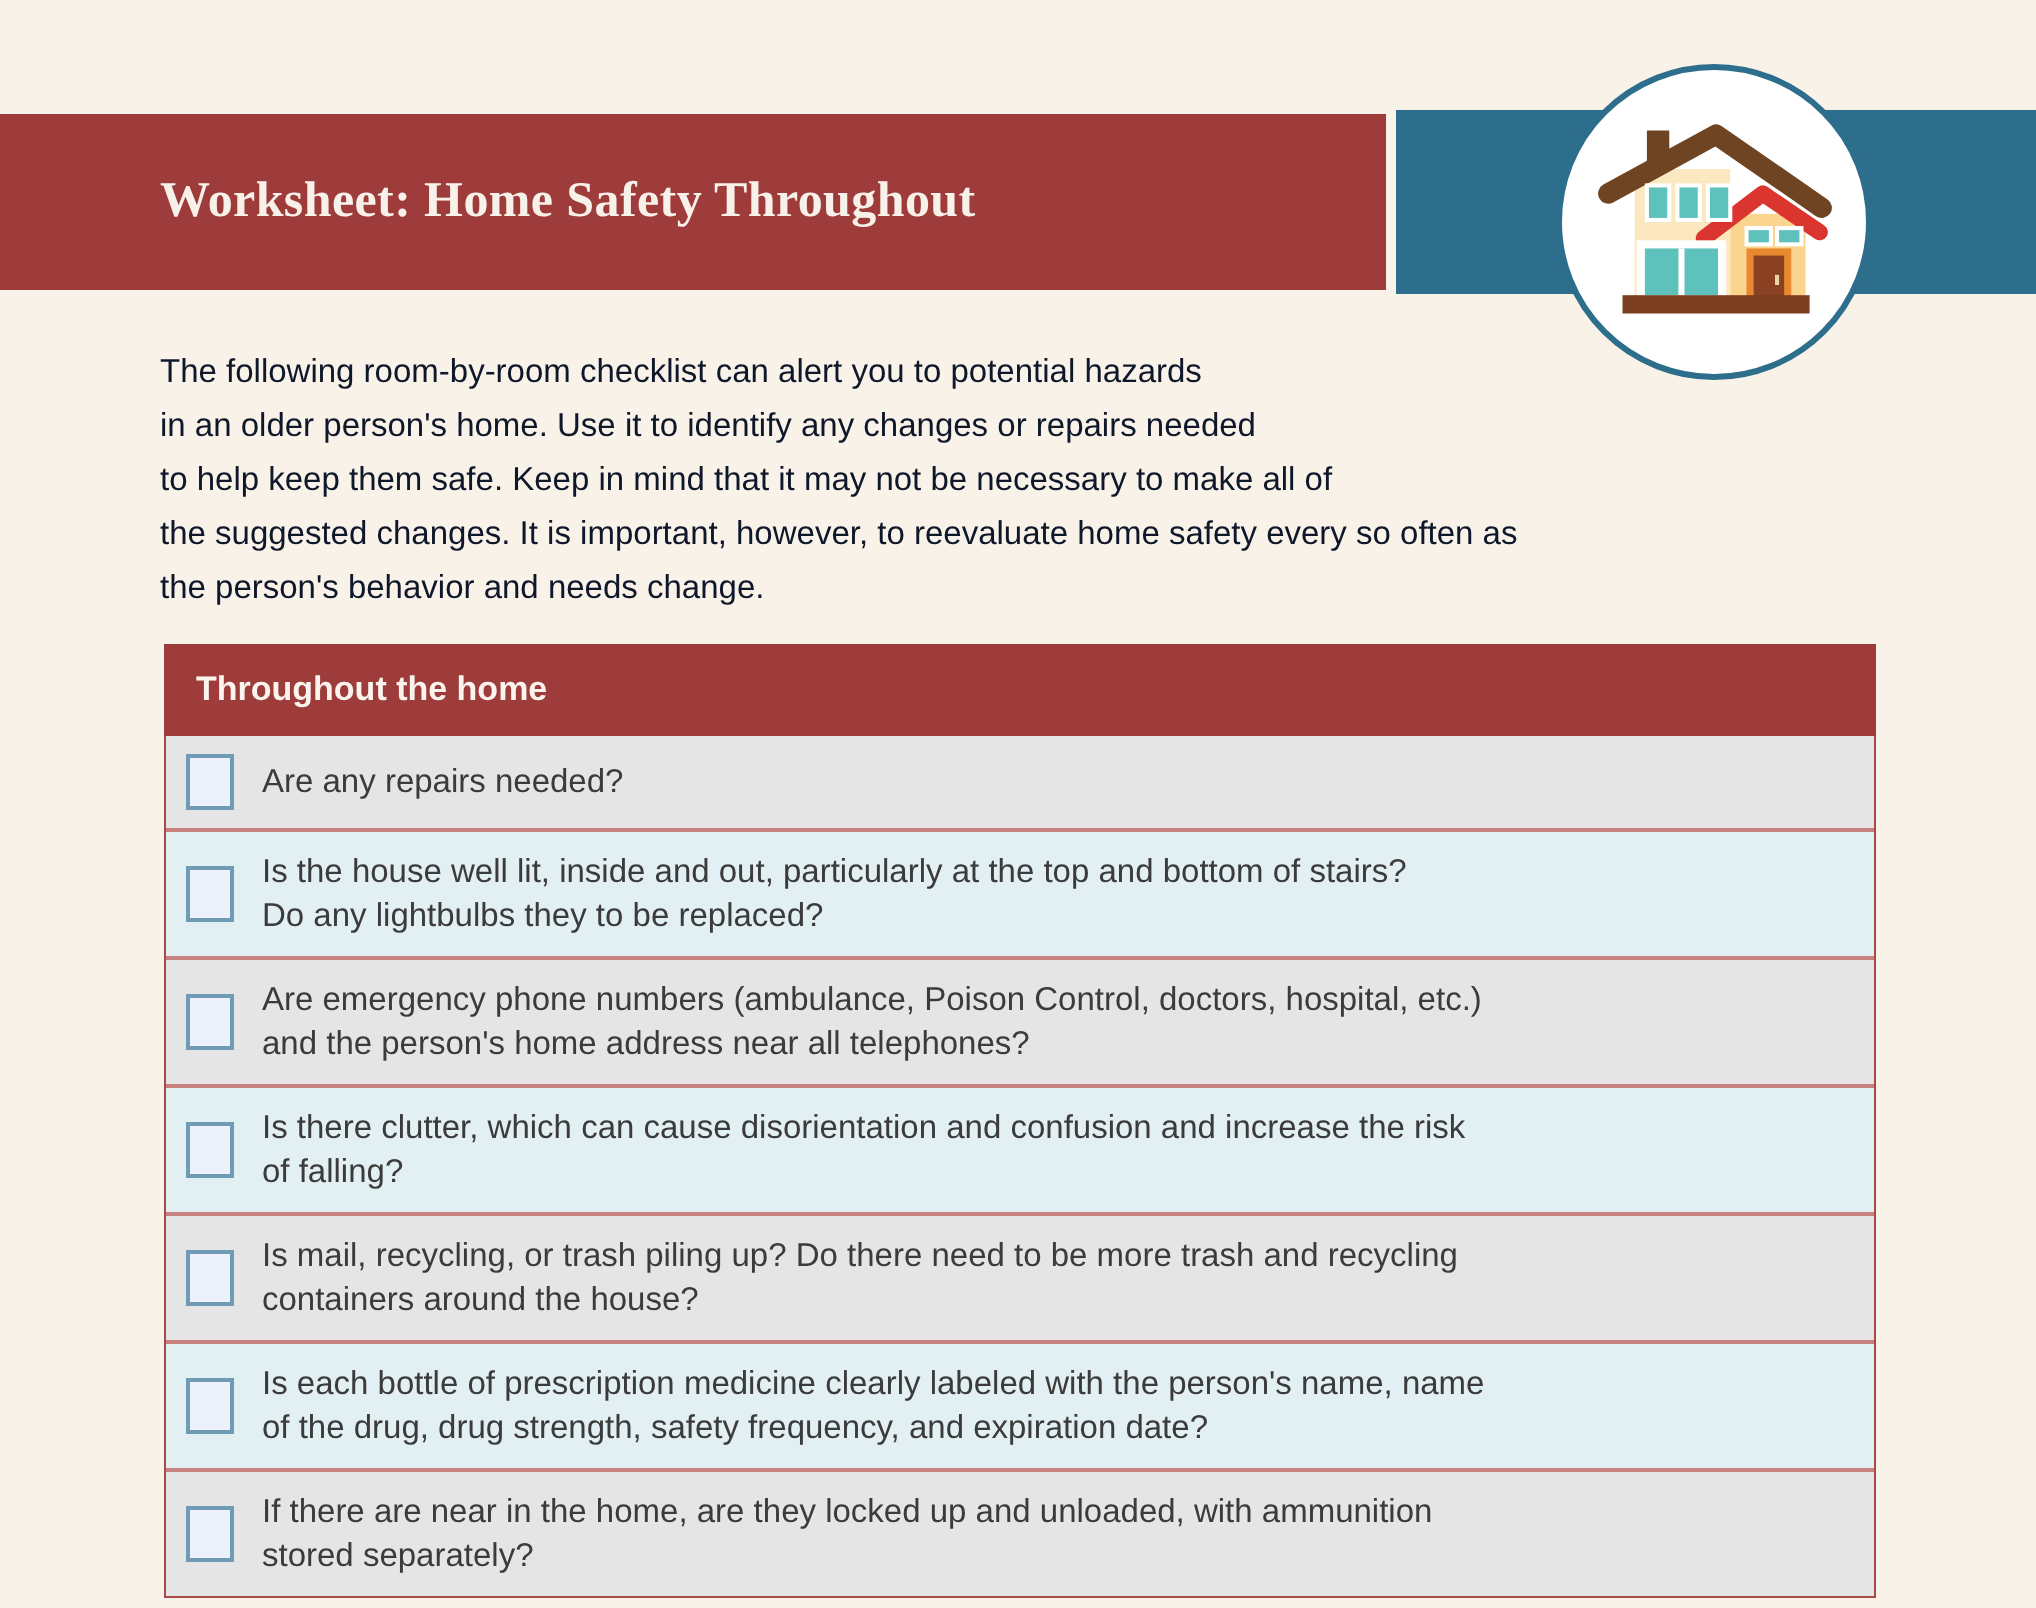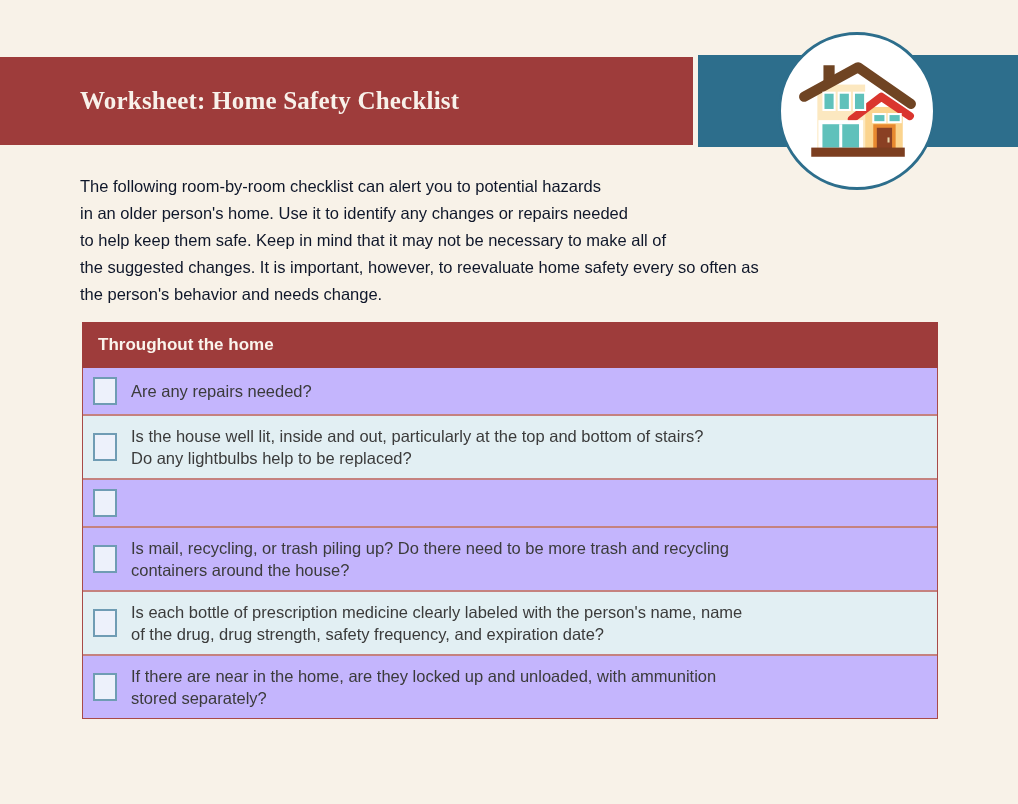--- a/index.html
+++ b/index.html
@@ -80,21 +80,21 @@
     color: #faf4ec;
     font-weight: 700;
     font-size: 17px;
     text-align: right;
   }
   .row {
     display: flex;
     align-items: center;
     padding: 9px 14px 9px 10px;
     min-height: 42px;
-    background: #c4b5fd;
+    background: #e5e5e5;
   }
   .row.alt { background: #e2eff3; }
   .row + .row { border-top: 2px solid #c5827f; }
   .checkbox {
     flex: 0 0 auto;
     width: 24px; height: 28px;
     background: #edf1fb;
     border: 2px solid #6f9cb4;
     margin-right: 14px;
     cursor: pointer;
@@ -102,21 +102,21 @@
   .row-label {
     font-size: 16.5px;
     line-height: 22px;
     white-space: pre-line;
   }
 </style>
 </head>
 <body>
 
 <div class="red-bar">
-  <div class="page-title">Worksheet: Home Safety Checklist</div>
+  <div class="page-title">Worksheet: Home Safety Throughout</div>
 </div>
 <div class="teal-bar"></div>
 
 <div class="house-badge">
   <svg viewBox="0 0 120 120" aria-hidden="true">
 
     <rect x="27" y="15" width="11" height="28" fill="#6f4423"></rect>
 
     <rect x="21" y="34" width="47" height="64" fill="#fce8c0"></rect>
     <rect x="68" y="56" width="37" height="42" fill="#fbd48e"></rect>
@@ -155,27 +155,34 @@
   </div>
   <div id="rows">
   <div class="row">
     <span class="checkbox"></span>
     <span class="row-label">Are any repairs needed?</span>
   </div>
 
   <div class="row alt">
     <span class="checkbox"></span>
     <span class="row-label">Is the house well lit, inside and out, particularly at the top and bottom of stairs?
-Do any lightbulbs help to be replaced?</span>
-  </div>
-
-  <div class="row">
-    <span class="checkbox"></span>
-  </div>
-
+Do any lightbulbs they to be replaced?</span>
+  </div>
+
+  <div class="row">
+    <span class="checkbox"></span>
+    <span class="row-label">Are emergency phone numbers (ambulance, Poison Control, doctors, hospital, etc.)
+and the person's home address near all telephones?</span>
+  </div>
+
+  <div class="row alt">
+    <span class="checkbox"></span>
+    <span class="row-label">Is there clutter, which can cause disorientation and confusion and increase the risk
+of falling?</span>
+  </div>
 
   <div class="row">
     <span class="checkbox"></span>
     <span class="row-label">Is mail, recycling, or trash piling up? Do there need to be more trash and recycling
 containers around the house?</span>
   </div>
 
   <div class="row alt">
     <span class="checkbox"></span>
     <span class="row-label">Is each bottle of prescription medicine clearly labeled with the person's name, name

